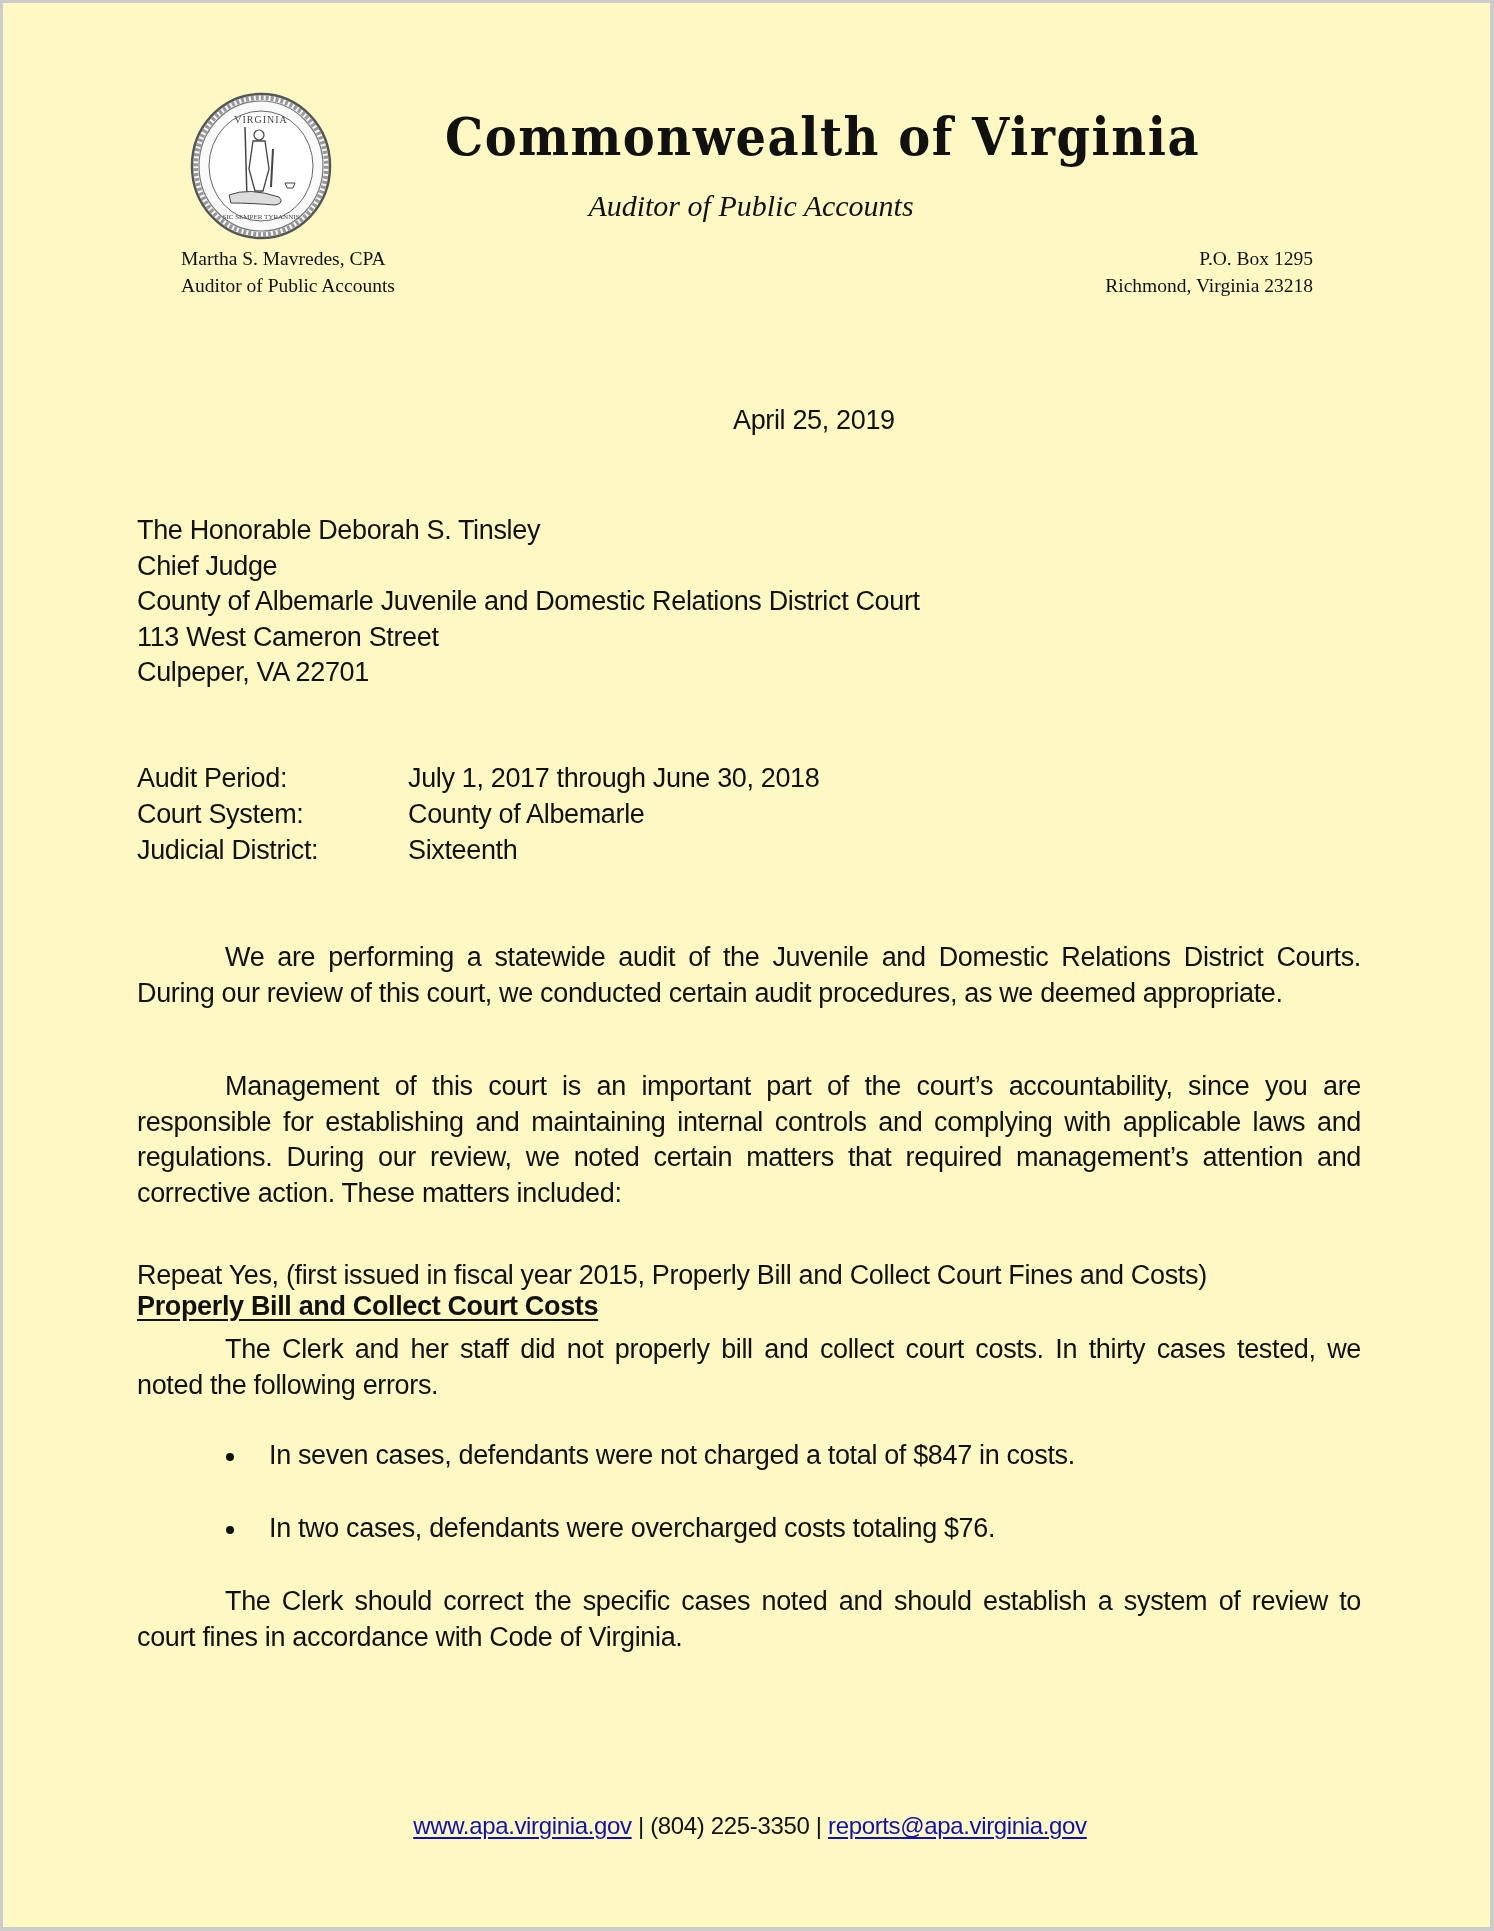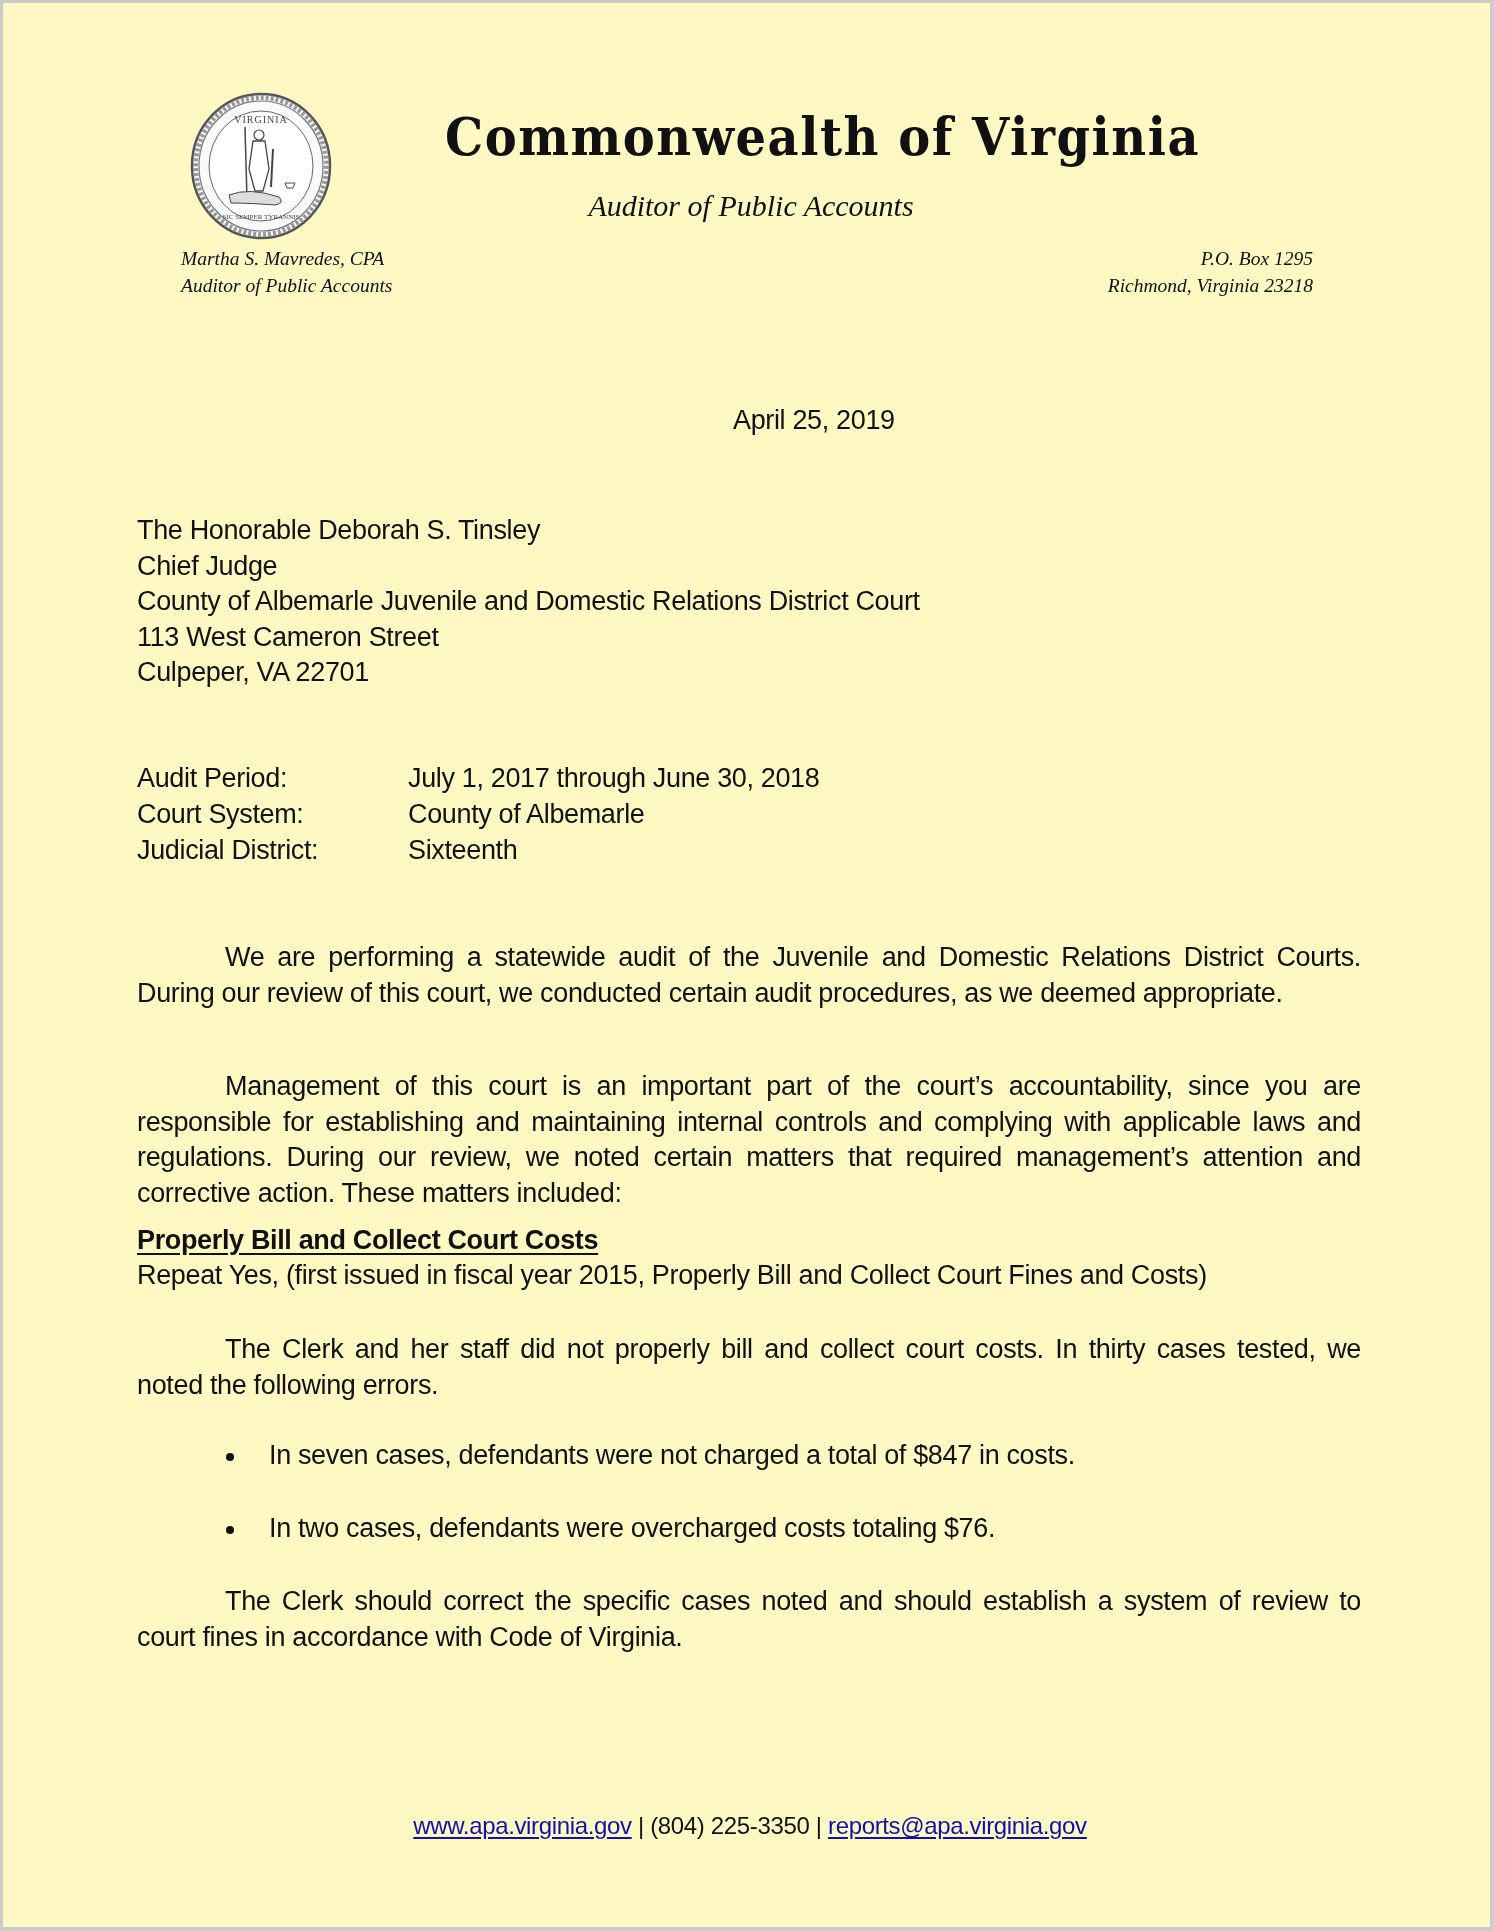--- a/index.html
+++ b/index.html
@@ -7,21 +7,21 @@
   .page {
     position: absolute; left: 0; top: 0; width: 1494px; height: 1931px;
     box-sizing: border-box;
     border-top: 3px solid #cccccc;
     border-left: 3px solid #cccccc;
     border-right: 4px solid #cccccc;
     border-bottom: 4px solid #cccccc;
     background: #fef9c3;
   }
   .abs { position: absolute; white-space: nowrap; }
-  .serif { font-family: "Liberation Serif", "DejaVu Serif", serif; color: #111; font-style: italic; }
+  .serif { font-family: "Liberation Serif", "DejaVu Serif", serif; color: #111; }
   .body { font-family: "Liberation Sans", "DejaVu Sans", sans-serif; color: #111;
           font-size: 27px; letter-spacing: -0.35px; }
 
   
   .seal { position: absolute; left: 186px; top: 88px; width: 144px; height: 150px; }
 
   
   .lh-title {
     left: 442px; top: 103px; width: 612px; text-align: center;
     font-family: "DejaVu Serif", "Liberation Serif", serif;
@@ -42,21 +42,21 @@
   .audit-label { width: 263px; }
 
   .para { position: absolute; left: 134px; width: 1224px; line-height: 35.6px;
           text-align: justify; white-space: normal; }
   .para .indent { display: inline-block; width: 88px; }
   .line { display: block; text-align: justify; text-align-last: justify; height: 35.6px; }
   .line.last { text-align-last: left; }
 
   .p1 { top: 937px; }
   .p2 { top: 1066px; }
-  .heading { left: 134px; top: 1222px; font-weight: bold; text-decoration: underline;
+  .heading { left: 134px; top: 1288px; font-weight: bold; text-decoration: underline;
              text-underline-offset: 4px; text-align: right; }
   .repeat { left: 134px; top: 1257px; }
   .p3 { top: 1329px; }
   .bullet { left: 223px; }
   .bullet .dot { position: absolute; left: 0; top: 13px; width: 8px; height: 8px;
                  border-radius: 50%; background: #111; }
   .bullet .btext { position: absolute; left: 43px; top: 0; }
   .b1 { top: 1437px; }
   .b2 { top: 1510px; }
   .p4 { top: 1581px; }

